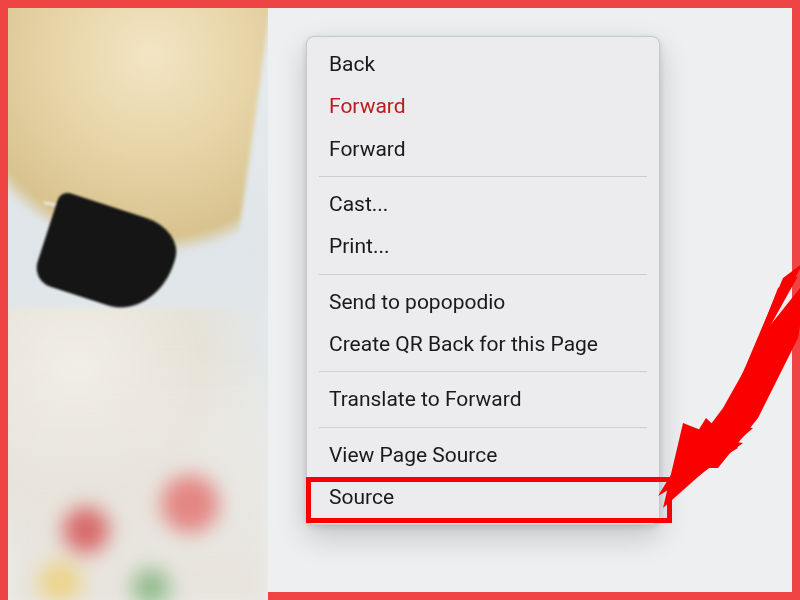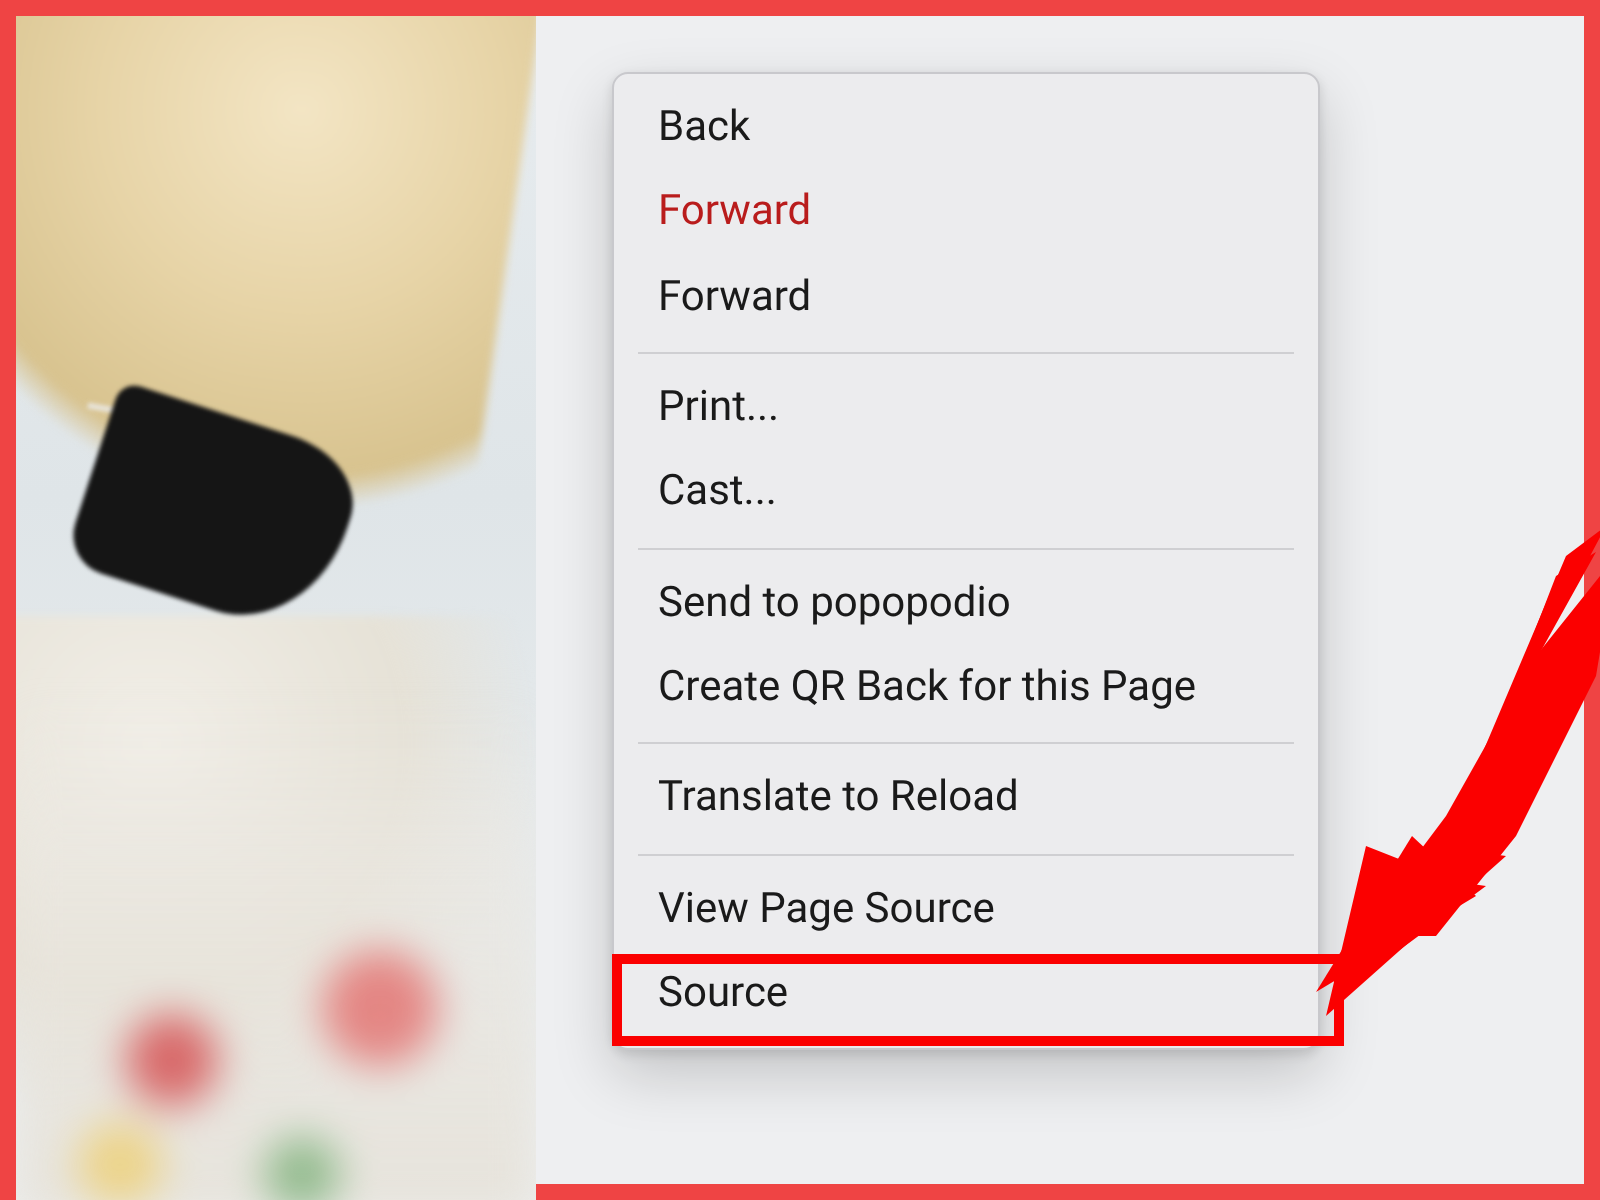--- a/index.html
+++ b/index.html
@@ -169,31 +169,31 @@
 
   <div class="right-bg"></div>
 
   <div class="context-menu">
     <div class="menu-item">Back</div>
     <div class="menu-item disabled">Forward</div>
     <div class="menu-item">Forward</div>
 
     <div class="menu-sep"></div>
 
+    <div class="menu-item">Cast...</div>
     <div class="menu-item">Print...</div>
-    <div class="menu-item">Cast...</div>
 
     <div class="menu-sep"></div>
 
     <div class="menu-item">Send to popopodio</div>
     <div class="menu-item">Create QR Back for this Page</div>
 
     <div class="menu-sep"></div>
 
-    <div class="menu-item">Translate to Reload</div>
+    <div class="menu-item">Translate to Forward</div>
 
     <div class="menu-sep"></div>
 
     <div class="menu-item">View Page Source</div>
     <div class="menu-item">Source</div>
   </div>
 
   <div class="highlight-box"></div>
 
   <svg class="arrow" viewBox="0 0 160 240">

